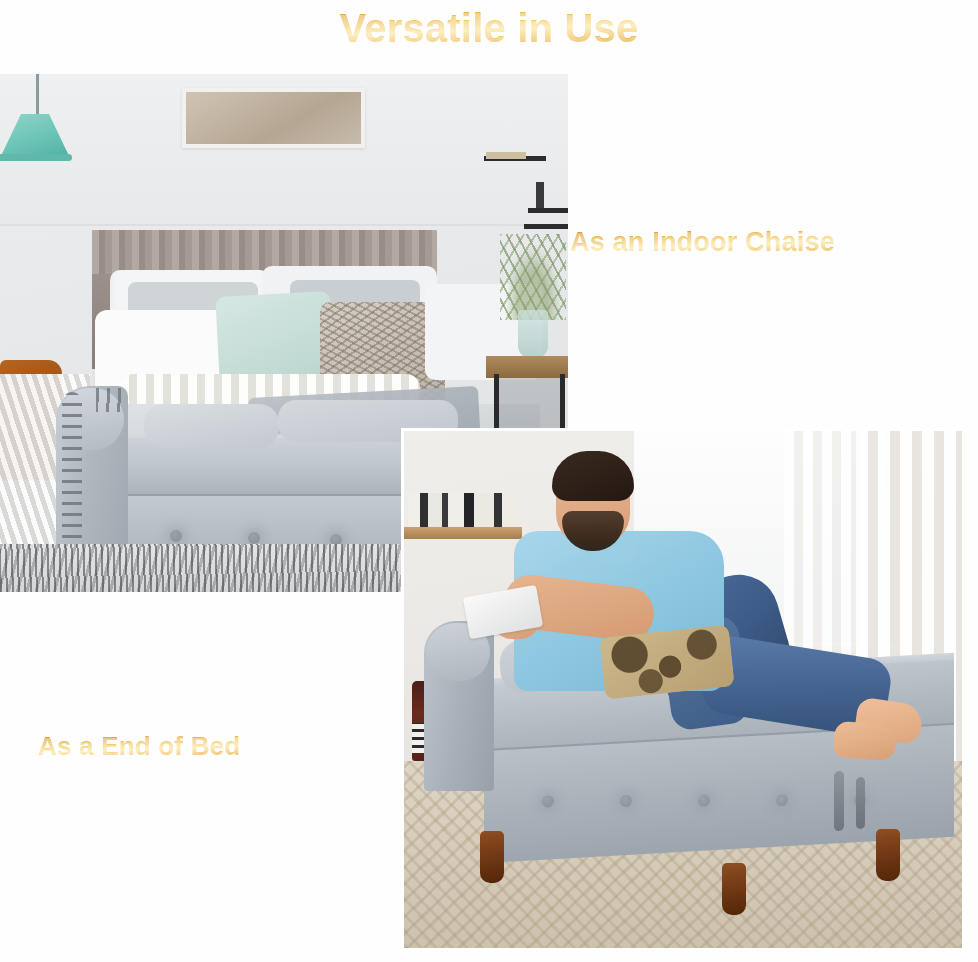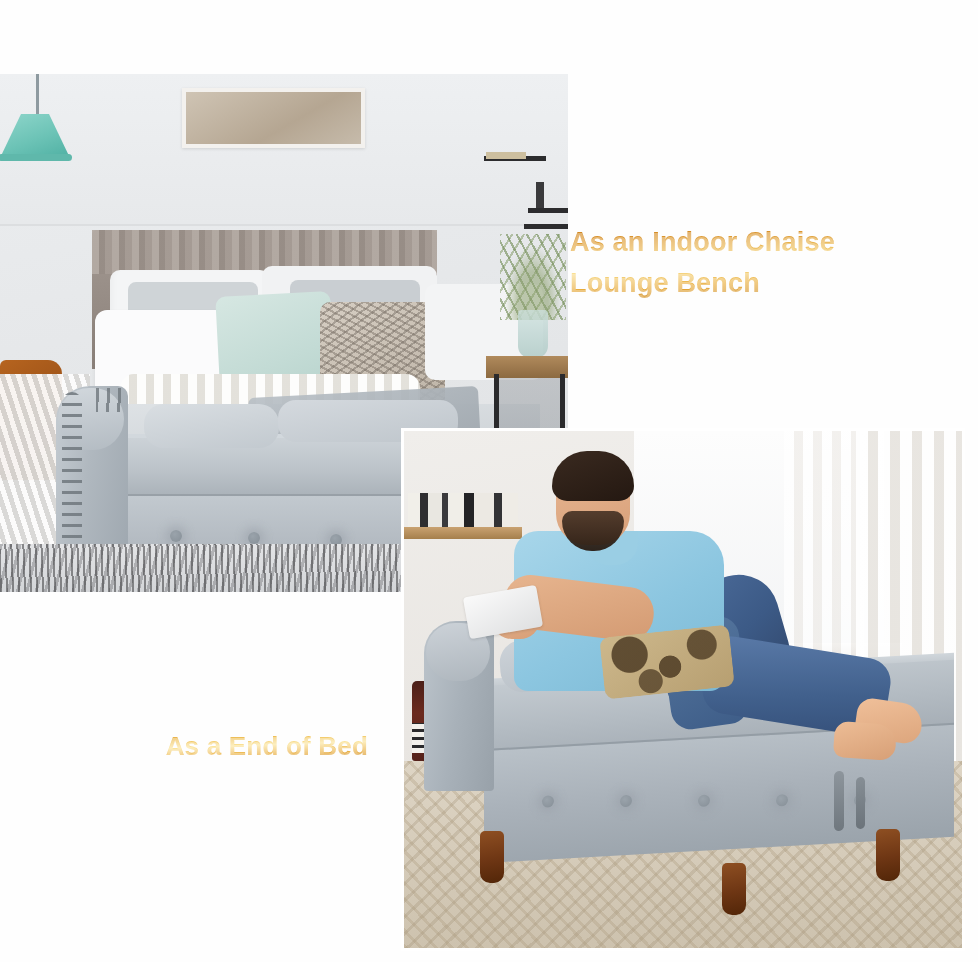--- a/index.html
+++ b/index.html
@@ -21,21 +21,21 @@
   }
   #main-title{
     position:absolute;left:0;right:0;top:2px;text-align:center;
     font-size:40px;line-height:52px;
   }
   #caption-right{
     position:absolute;left:570px;top:222px;width:398px;
     font-size:27px;line-height:41px;
   }
   #caption-left{
-    position:absolute;left:38px;top:726px;width:330px;text-align:right;
+    position:absolute;left:38px;top:726px;width:330px;text-align:left;
     font-size:26px;line-height:40px;
   }
 
   
   .photo{position:absolute;overflow:hidden;background:#e9eaec;}
   #photo-bedroom{left:0;top:74px;width:568px;height:518px;}
   #photo-lounge{left:404px;top:431px;width:558px;height:517px;
     box-shadow:0 0 0 3px #ffffff;}
 
   .layer{position:absolute;}
@@ -241,20 +241,21 @@
   .mn-foot1{left:452px;top:270px;width:66px;height:40px;border-radius:18px 26px 20px 14px;
     background:linear-gradient(160deg,#f0c09a,#dca57c);transform:rotate(8deg);}
   .mn-foot2{left:430px;top:292px;width:62px;height:36px;border-radius:16px 24px 18px 12px;
     background:linear-gradient(160deg,#edbd96,#d79f76);transform:rotate(4deg);}
 </style>
 </head>
 <body>
 
 <div class="stage">
 
+  <div id="main-title" class="gold">Versatile in Use</div>
 
   <div class="photo" id="photo-bedroom">
     <div class="layer bd-wall"></div>
     <div class="layer bd-wall-panel"></div>
     <div class="layer bd-art"></div>
 
     <div class="layer bd-lamp-cord"></div>
     <div class="layer bd-lamp"></div>
     <div class="layer bd-lamp-lip"></div>
 
@@ -310,21 +311,20 @@
     <div class="layer bn-studs"></div>
     <div class="layer bn-studs2"></div>
     <div class="bn-leg" style="left:92px;top:488px"></div>
     <div class="bn-leg" style="left:146px;top:492px"></div>
 
     <div class="layer bd-rug"></div>
   </div>
 
   <div id="caption-right" class="gold">
     <div>As an Indoor Chaise</div>
-    <div>Lounge Bench</div>
   </div>
 
   <div id="caption-left" class="gold">
     <div>As a End of Bed</div>
   </div>
 
   <div class="photo" id="photo-lounge">
     <div class="layer lg-wall"></div>
     <div class="layer lg-window"></div>
     <div class="layer lg-win-sill"></div>

